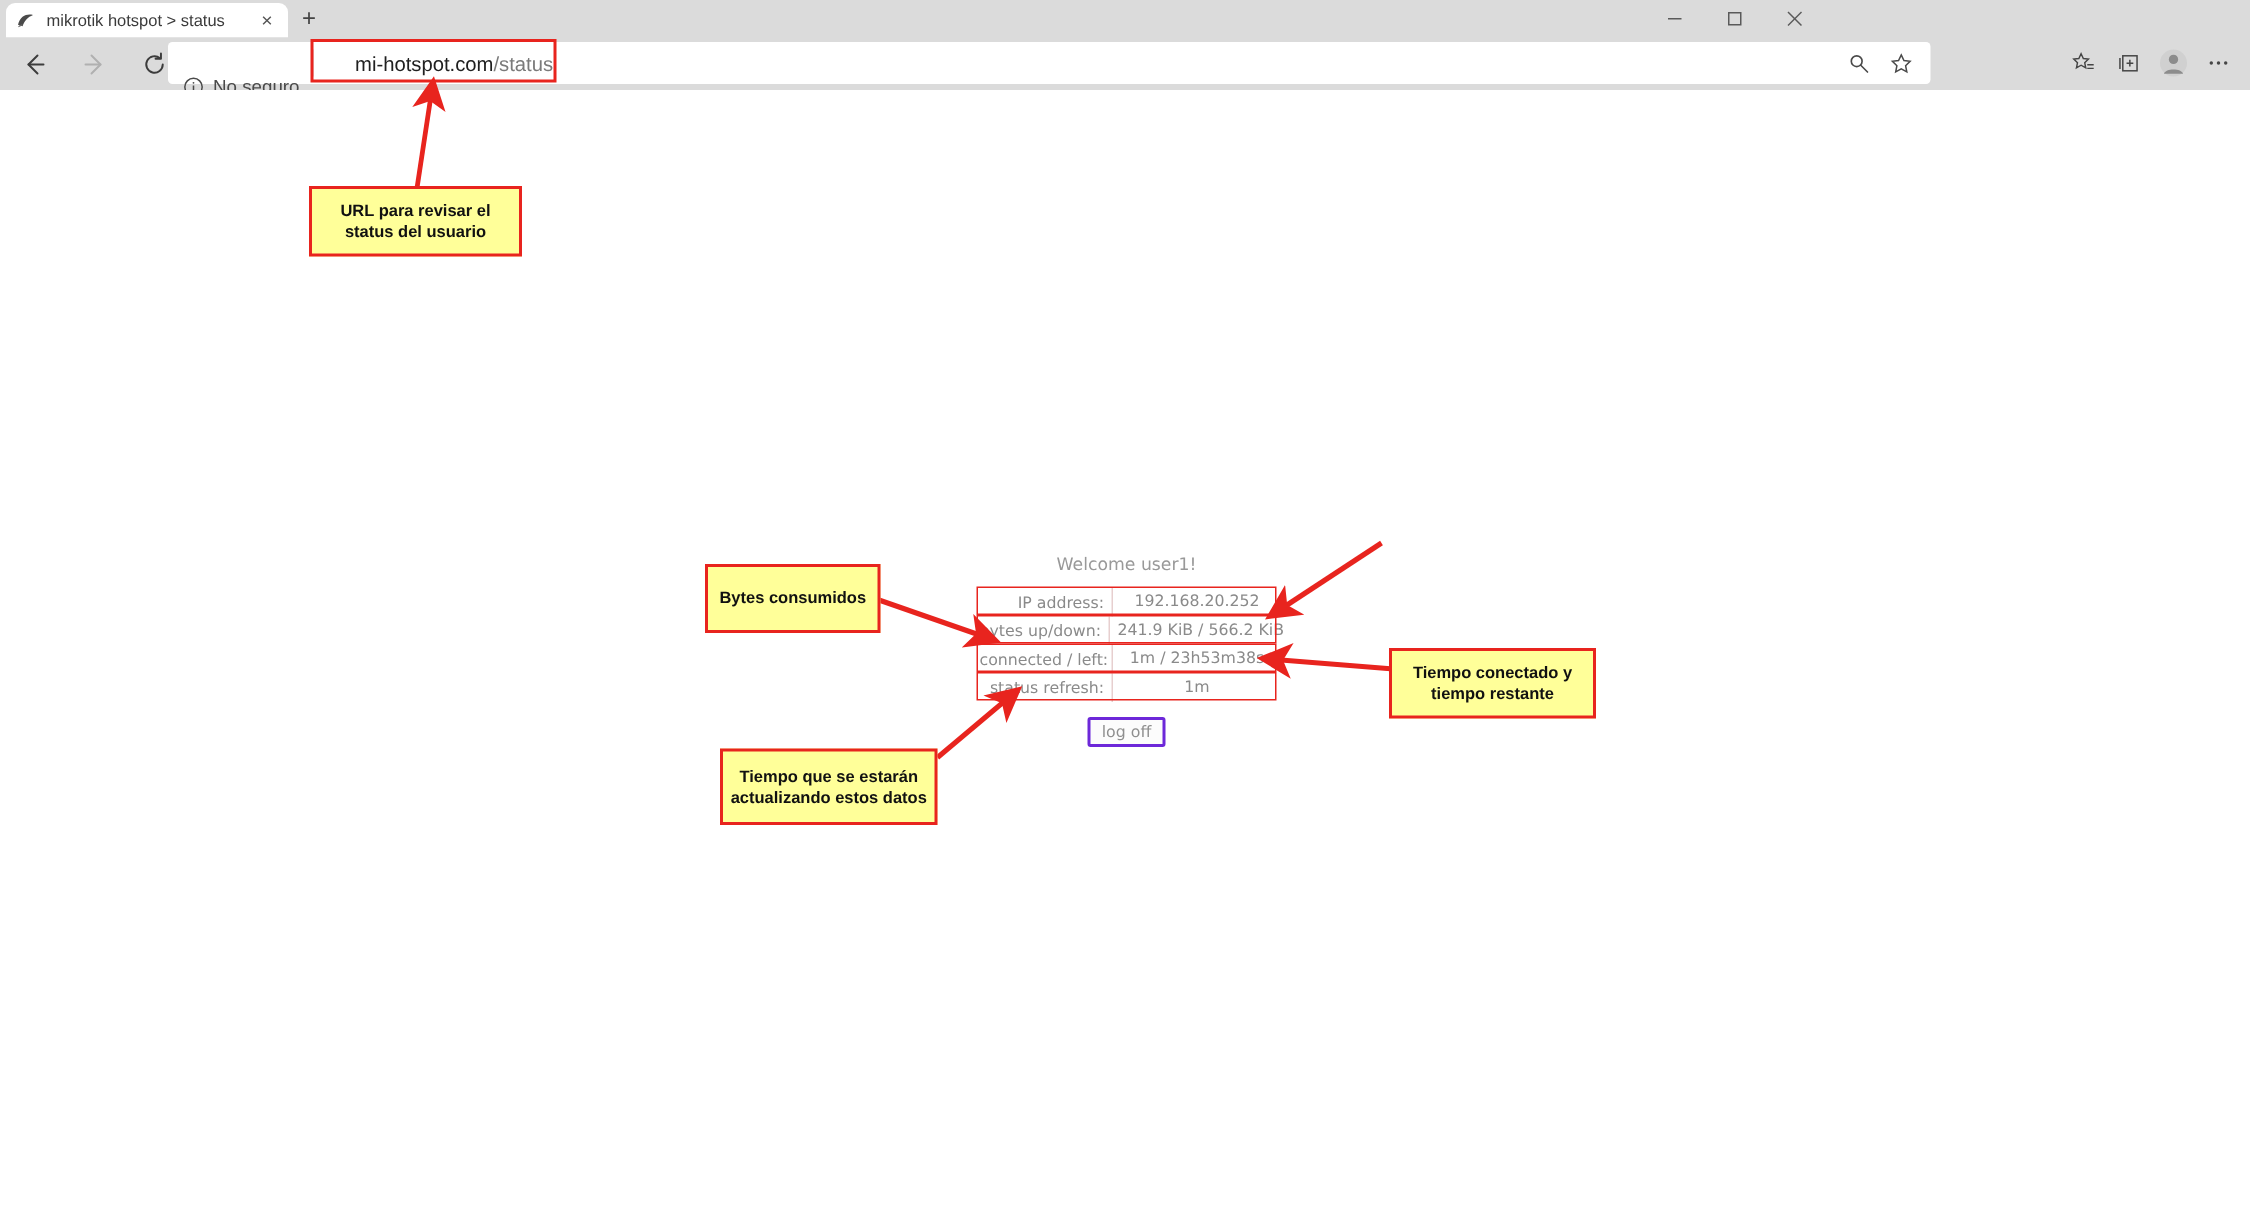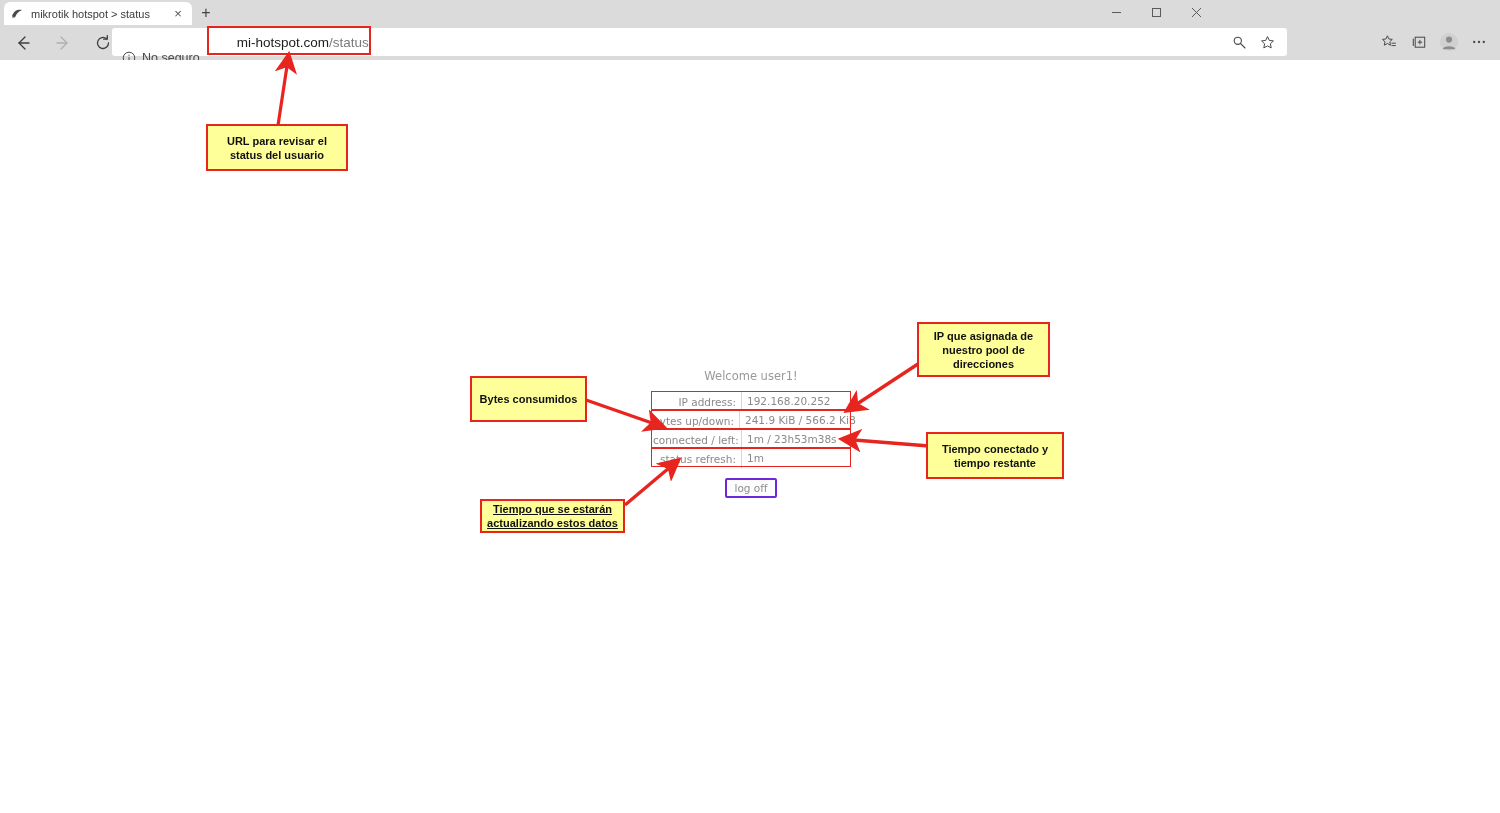--- a/index.html
+++ b/index.html
@@ -225,20 +225,21 @@
     white-space: nowrap;
   }
   .status-row .val {
     flex: 1;
     padding-left: 5px;
     box-sizing: border-box;
     white-space: nowrap;
     border-left: 1px solid #e7cfcf;
     height: 19px;
     line-height: 19px;
+    text-align: center;
   }
   .row-highlight {
     position: absolute;
     left: -2px;
     top: -1px;
     width: 200px;
     height: 19px;
     border: 1.6px solid #e8241e;
     box-sizing: border-box;
     pointer-events: none;
@@ -476,24 +477,21 @@
   </svg>
 
   <div class="callout" style="left:206px; top:124px; width:142px; height:47px;">
     <span>URL para revisar el status del usuario</span>
   </div>
 
   <div class="callout" style="left:470px; top:376px; width:117px; height:46px;">
     <span>Bytes consumidos</span>
   </div>
 
-  <div class="callout" style="left:917px; top:322px; width:133px; height:55px;">
-    <span>IP que asignada de nuestro pool de direcciones</span>
-  </div>
 
   <div class="callout" style="left:926px; top:432px; width:138px; height:47px;align-items:center;">
     <span>Tiempo conectado y tiempo restante</span>
   </div>
 
-  <div class="callout" style="left:480px; top:499px; width:145px; height:34px;text-decoration:underline;">
+  <div class="callout" style="left:480px; top:499px; width:145px; height:51px;">
     <span>Tiempo que se estarán actualizando estos datos</span>
   </div>
 </div>
 
 </body></html>

